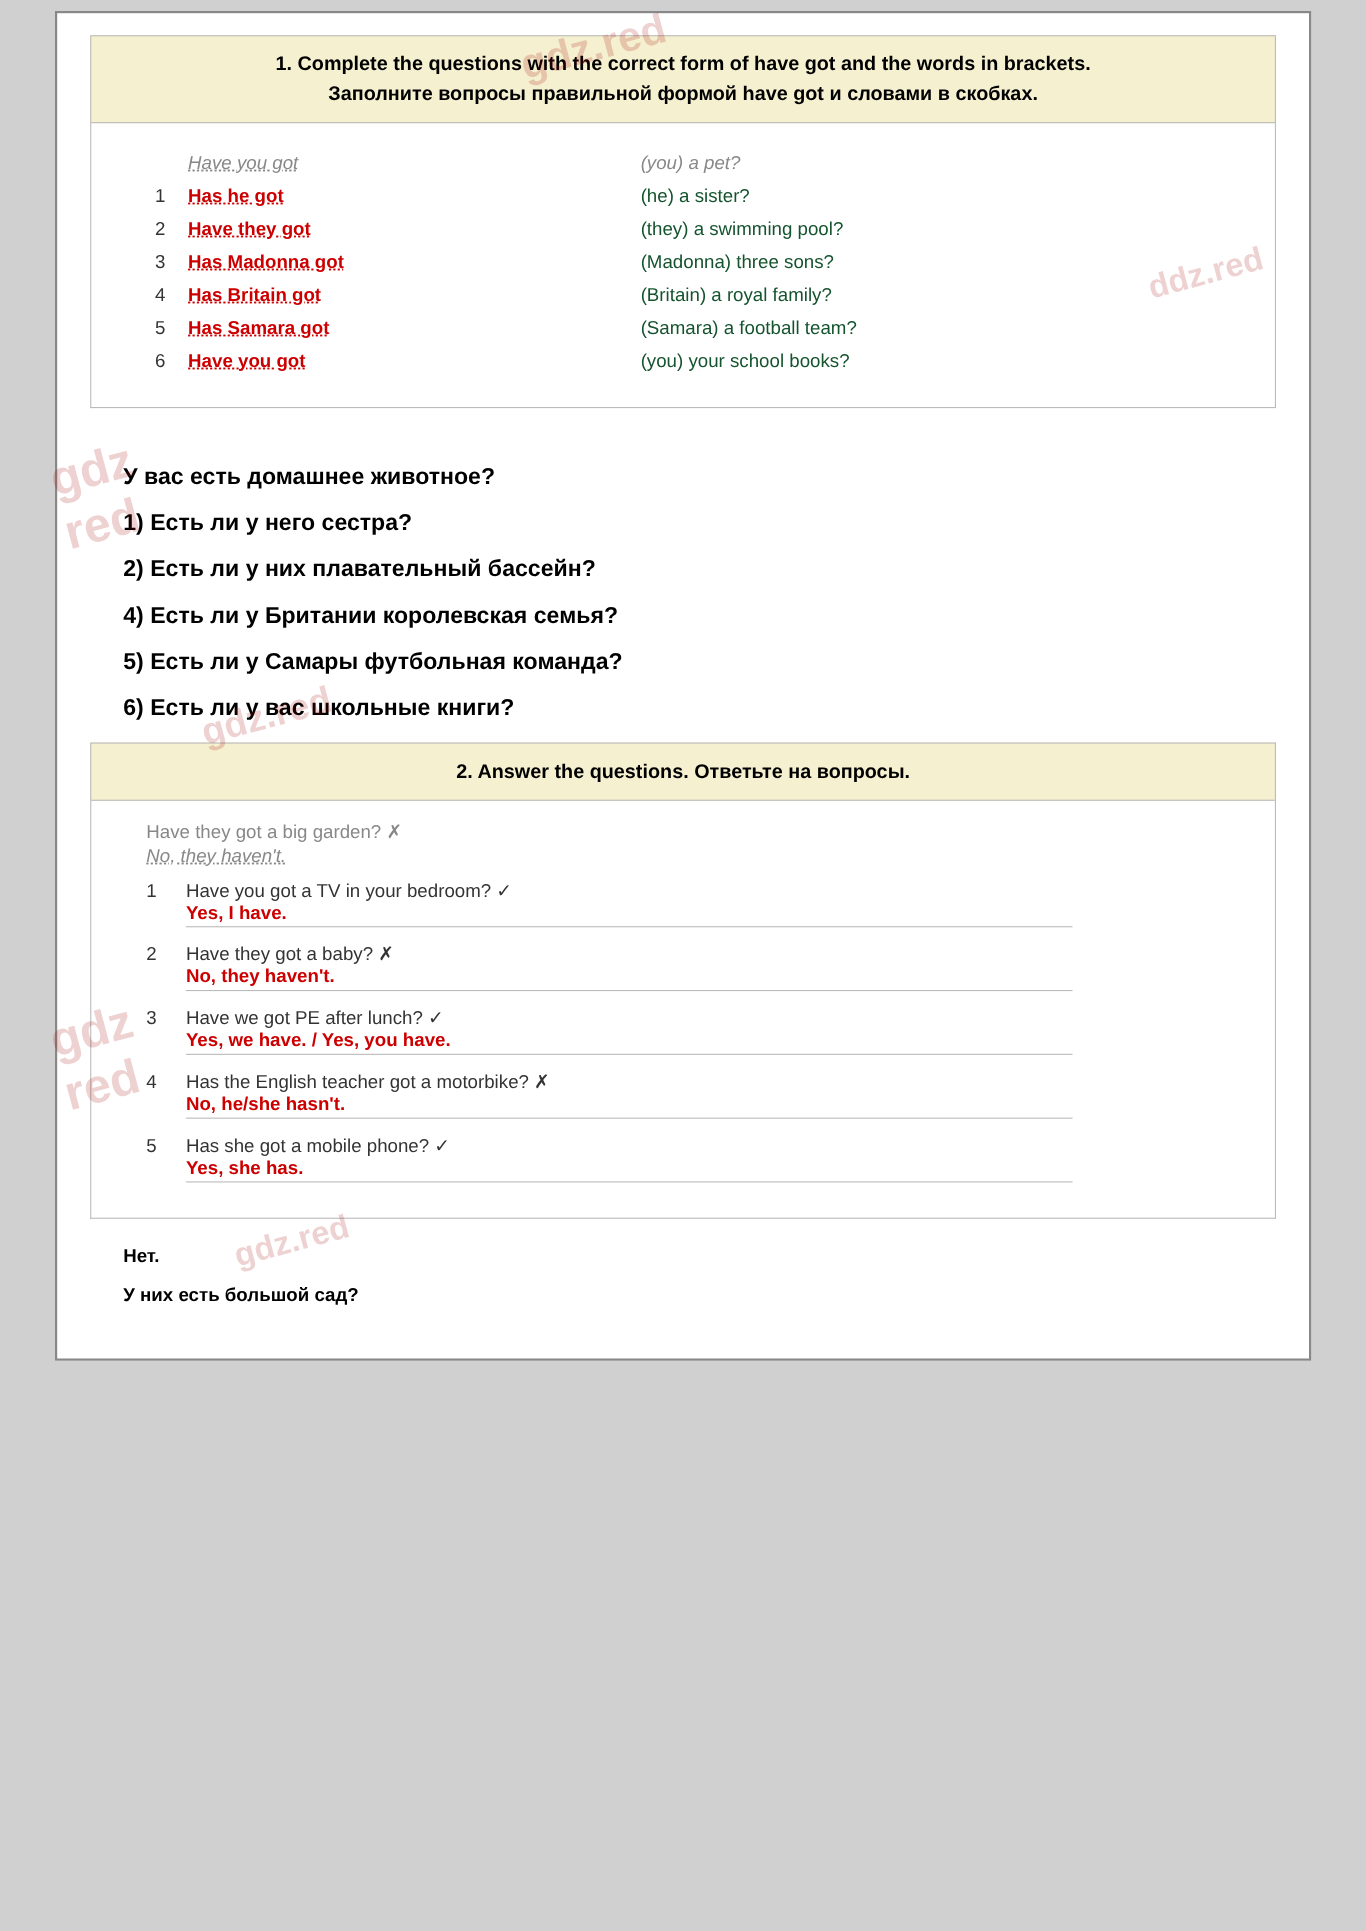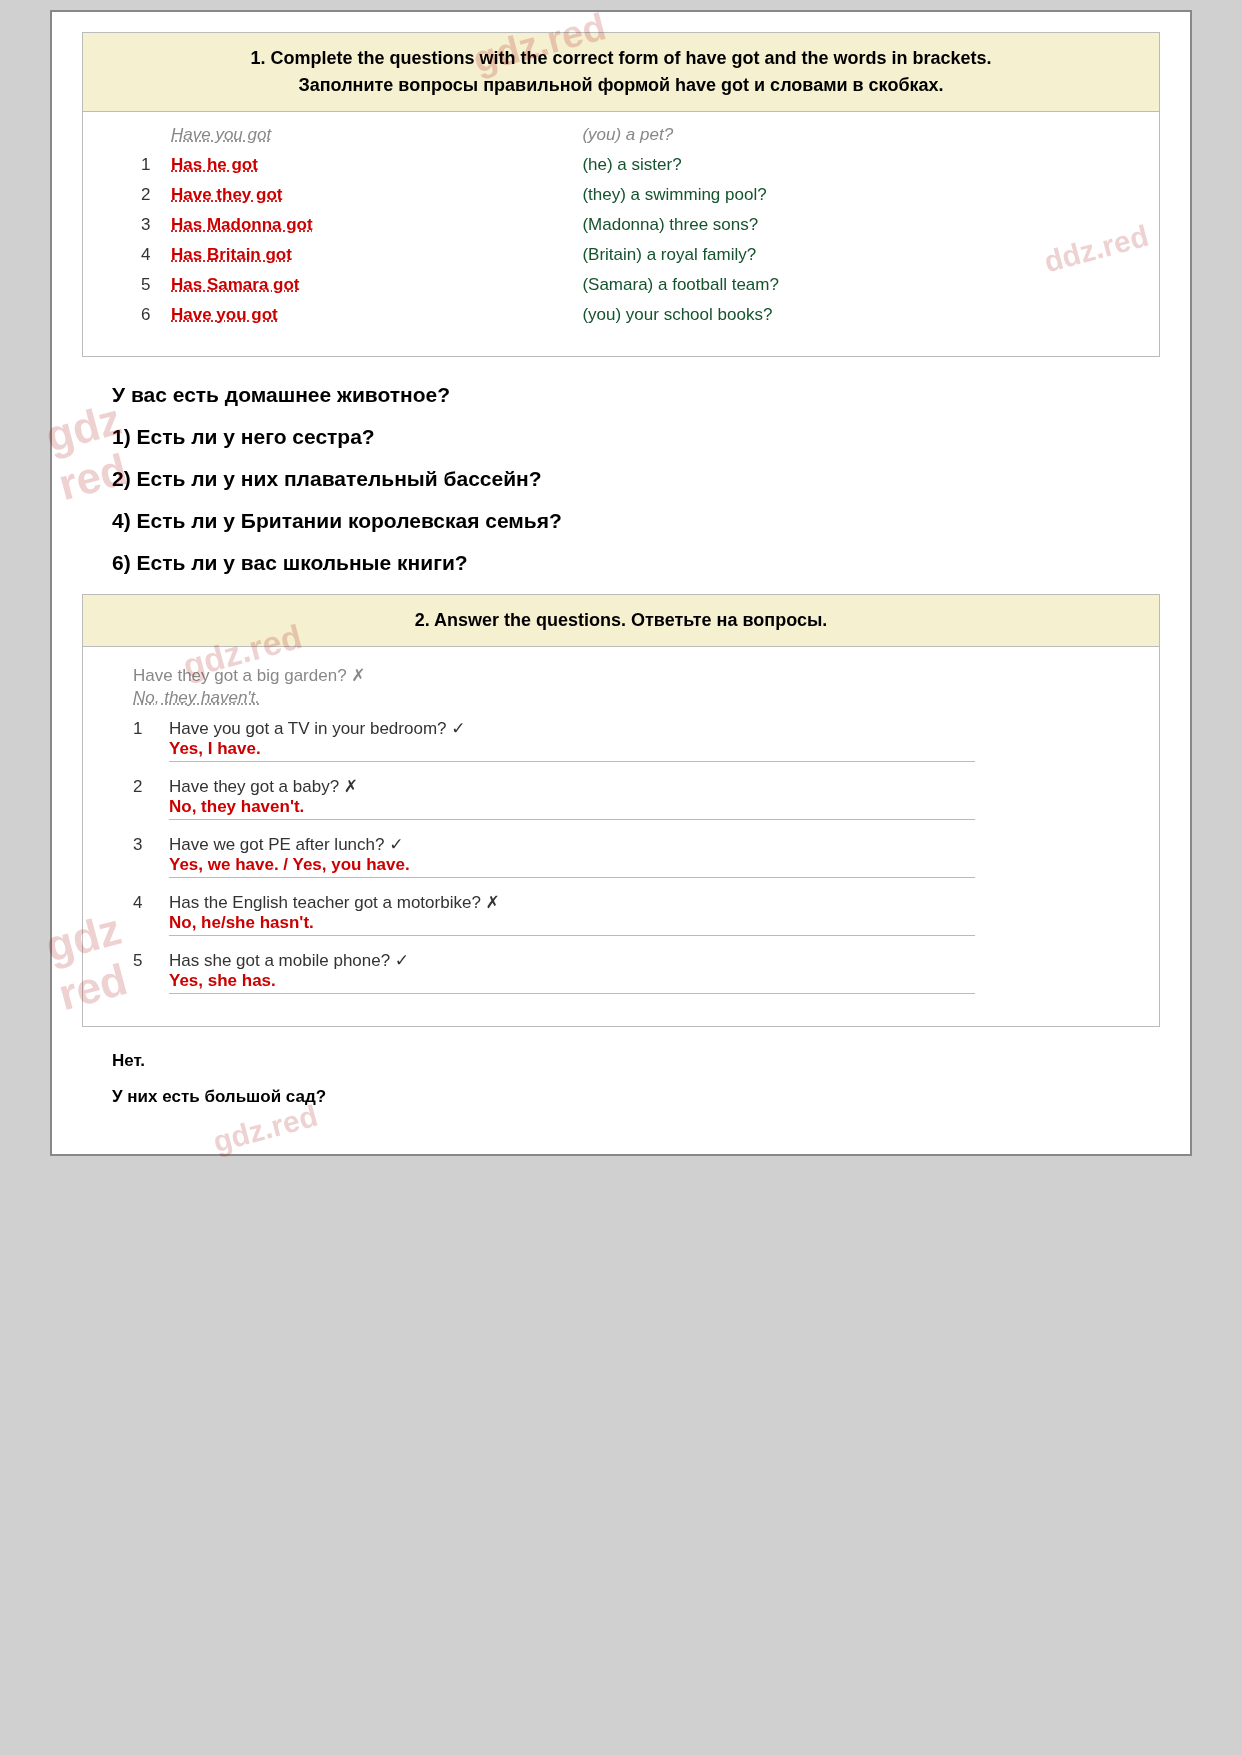--- a/index.html
+++ b/index.html
@@ -42,22 +42,22 @@
       padding: 12px 16px;
       font-size: 18px;
       font-weight: bold;
       line-height: 1.5;
       margin-bottom: 0;
       text-align: center;
     }
     .exercise-box {
       border: 1.5px solid #bbb;
       border-top: none;
-      padding: 8px 30px 18px 50px;
-      margin-bottom: 3px;
+      padding: 22px 30px 18px 50px;
+      margin-bottom: 28px;
     }
 
     
     .ex1-table {
       width: 100%;
       border-collapse: collapse;
       margin-bottom: 8px;
     }
     .ex1-table td {
       padding: 5px 8px;
@@ -221,20 +221,21 @@
       </tr>
     </tbody>
       </table>
   </div>
 
   <div class="translations">
     <p>У вас есть домашнее животное?</p>
     <p>1) Есть ли у него сестра?</p>
     <p>2) Есть ли у них плавательный бассейн?</p>
     <p>4) Есть ли у Британии королевская семья?</p>
+    <p>5) Есть ли у Самары футбольная команда?</p>
     <p>6) Есть ли у вас школьные книги?</p>
   </div>
 
   <div class="section-header">
     <span>2. Answer the questions. Ответьте на вопросы.</span>
   </div>
 
   <div class="ex2-box">
 
     <div class="ex2-example">Have they got a big garden? ✗</div>

